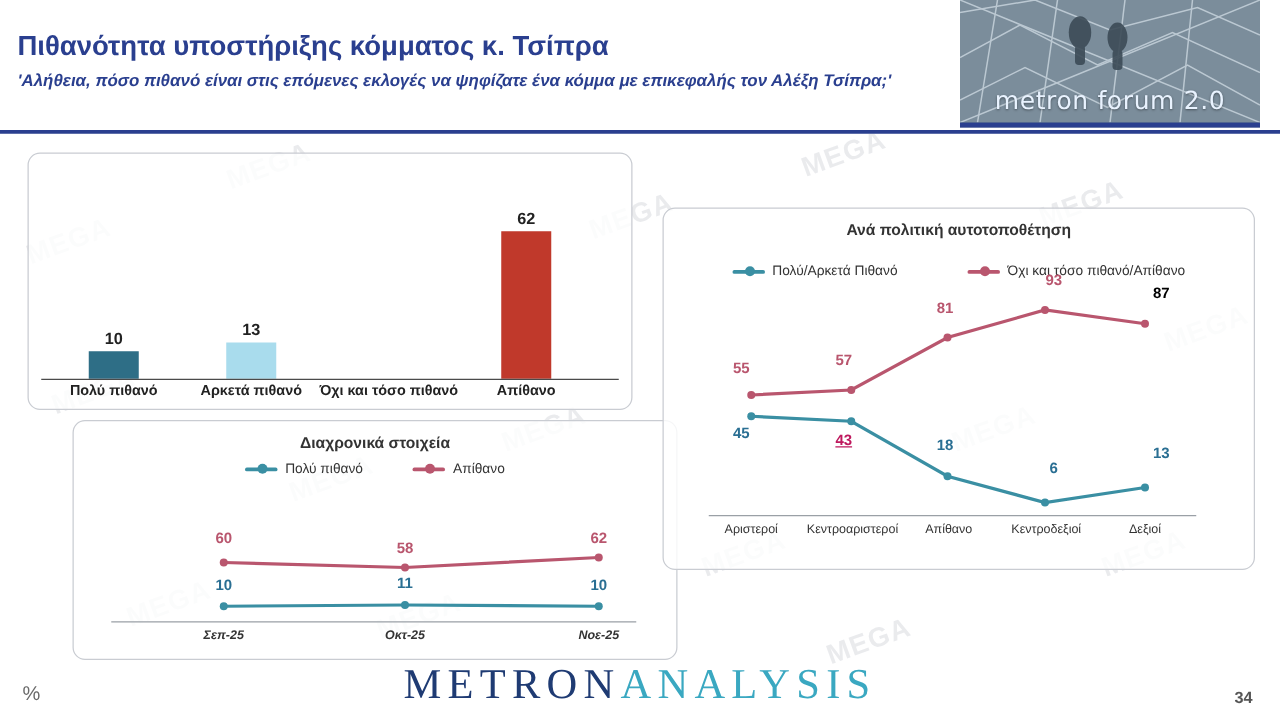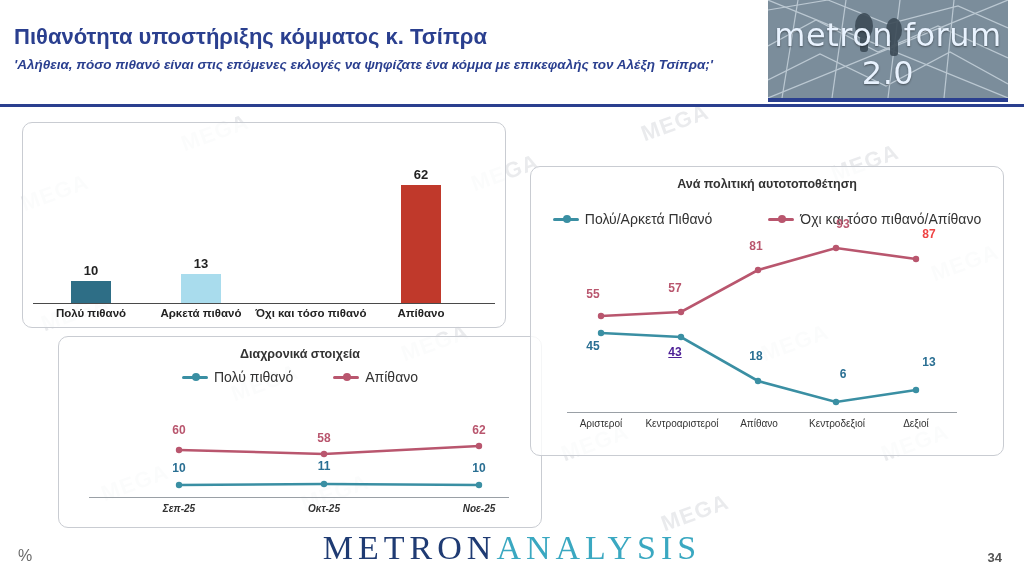--- a/index.html
+++ b/index.html
@@ -52,21 +52,21 @@
     position:absolute;right:16px;top:0;width:240px;height:98px;
     background:#6f8392;
     overflow:hidden;
     border-bottom:4px solid #2a3f8f;
   }
   .logo-box svg{position:absolute;left:0;top:0;}
   .logo-text{
     position:absolute;left:0;right:0;bottom:6px;
     text-align:center;
     color:#e9f3ff;
-    font-size:32px;
+    font-size:20px;
     font-family:"DejaVu Sans", sans-serif;
     letter-spacing:.5px;
     text-shadow:0 1px 2px rgba(0,0,0,.45);
   }
   
   .panel{
     position:absolute;
     background:rgba(255,255,255,.82);
     border:1px solid #c9ccd2;
     border-radius:10px;
@@ -80,21 +80,21 @@
     position:absolute;left:0;right:0;top:10px;
     text-align:center;
     font-size:12.5px;
     font-weight:bold;
     color:#333;
   }
   
   .legend{
     position:absolute;left:0;right:0;
     display:flex;justify-content:center;gap:40px;
-    font-size:14px;color:#333;
+    font-size:11px;color:#333;
   }
   .legend-item{display:flex;align-items:center;gap:6px;}
   .legend-swatch{width:26px;height:3px;border-radius:2px;display:inline-block;position:relative;}
   .legend-swatch::after{
     content:"";position:absolute;left:10px;top:-2.5px;
     width:8px;height:8px;border-radius:50%;background:inherit;
   }
   
   .bars{
     position:absolute;left:18px;top:40px;width:446px;height:140px;
@@ -300,24 +300,24 @@
       <circle cx="227" cy="214" r="3.2" fill="#3a8fa3"></circle>
       <circle cx="305" cy="235" r="3.2" fill="#3a8fa3"></circle>
       <circle cx="385" cy="223" r="3.2" fill="#3a8fa3"></circle>
     </svg>
 
     
     <div class="pt-label" style="left:42px;top:120px;color:#b9566e;">55</div>
     <div class="pt-label" style="left:124px;top:114px;color:#b9566e;">57</div>
     <div class="pt-label" style="left:205px;top:72px;color:#b9566e;">81</div>
     <div class="pt-label" style="left:292px;top:50px;color:#b9566e;">93</div>
-    <div class="pt-label" style="left:378px;top:60px;color:#ef4444;">87</div>
+    <div class="pt-label" style="left:378px;top:60px;color:#000000;">87</div>
     
     <div class="pt-label" style="left:42px;top:172px;color:#2a6f93;">45</div>
-    <div class="pt-label" style="left:124px;top:178px;color:#4c1d95;text-decoration:underline;">43</div>
+    <div class="pt-label" style="left:124px;top:178px;color:#be185d;text-decoration:underline;">43</div>
     <div class="pt-label" style="left:205px;top:182px;color:#2a6f93;">18</div>
     <div class="pt-label" style="left:292px;top:200px;color:#2a6f93;">6</div>
     <div class="pt-label" style="left:378px;top:188px;color:#2a6f93;">13</div>
 
     
     <div class="line-x" style="left:36px;top:245px;width:390px;background:#9aa0a6;"></div>
     <div class="xlabel" style="left:34px;top:251px;width:72px;">Αριστεροί</div>
     <div class="xlabel" style="left:96px;top:251px;width:110px;">Κεντροαριστεροί</div>
     <div class="xlabel" style="left:192px;top:251px;width:72px;">Απίθανο</div>
     <div class="xlabel" style="left:258px;top:251px;width:96px;">Κεντροδεξιοί</div>

